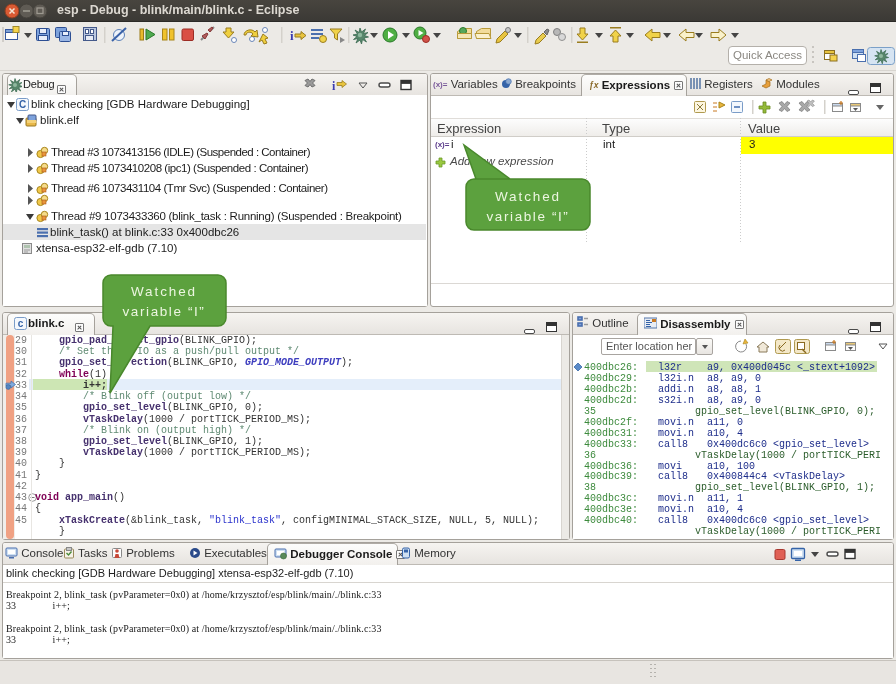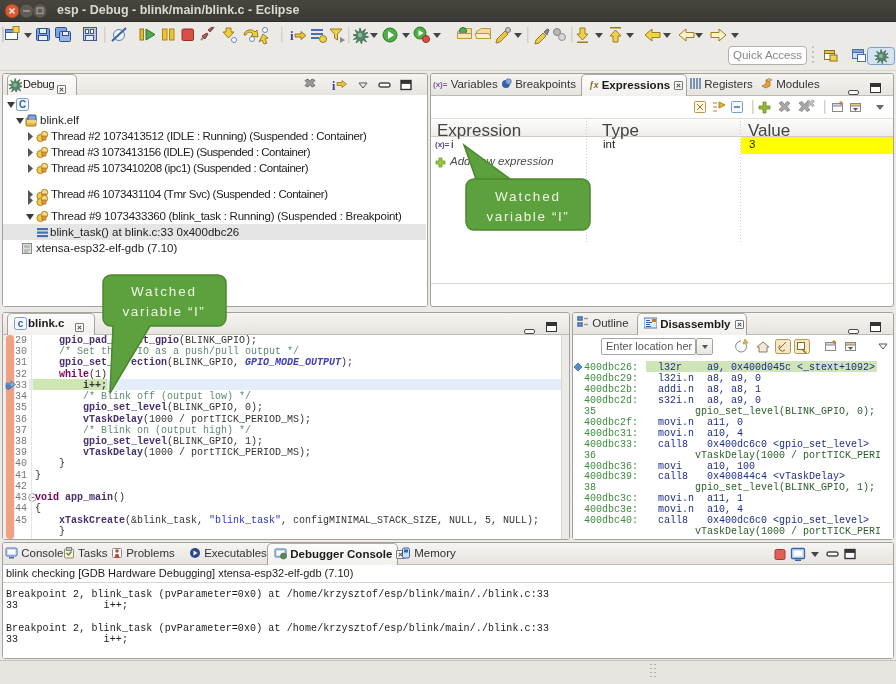--- a/index.html
+++ b/index.html
@@ -7,21 +7,21 @@
 .panel{position:absolute;background:#fff;border:1px solid #a5a19b;border-radius:3px}
 .tabbar{position:absolute;left:0;right:0;top:0;height:22px;background:linear-gradient(#f6f4f1,#e7e4e0);border-bottom:1px solid #bebab4;border-radius:2px 2px 0 0}
 .tab{position:absolute;top:0;height:22px;line-height:21px;font-size:11.5px;color:#333;white-space:nowrap}
 .tab.sel{background:linear-gradient(#fdfdfc,#f2f0ed);border:1px solid #a5a19b;border-top:1px solid #b0aca6;border-bottom:none;border-radius:5px 5px 0 0;font-weight:bold;color:#1a1a1a;top:0;height:22px}
 .cl{display:inline-block;width:9px;height:9px;border:1px solid #777;border-radius:1px;position:relative;vertical-align:-1px;margin-left:4px;background:#fcfcfc}
 .cl:before{content:"";position:absolute;left:1px;top:3px;width:5px;height:1.4px;background:#555;transform:rotate(45deg)}
 .cl:after{content:"";position:absolute;left:1px;top:3px;width:5px;height:1.4px;background:#555;transform:rotate(-45deg)}
 .min{display:inline-block;width:11px;height:5px;border:1.5px solid #4a4a4a;border-radius:2px;background:#fff}
 .max{display:inline-block;width:11px;height:10px;border:1.5px solid #333;background:#fff;border-top-width:4px}
 .tri{width:0;height:0;border-left:4px solid transparent;border-right:4px solid transparent;border-top:5px solid #444}
-.mono{font-family:Liberation Mono, monospace;white-space:pre}
+.mono{font-family:Liberation Serif, serif;white-space:pre}
 .trow{position:absolute;left:0;right:1px;height:16px;line-height:16px;font-size:11.5px;color:#1c1c1c;white-space:nowrap}
 .drow{position:absolute;height:11px;line-height:11px;font-size:10px;font-family:"Liberation Mono",monospace;white-space:pre}
 .kw{color:#7f0055;font-weight:bold}
 .fn{color:#46316e;font-weight:bold}
 .cm{color:#5f8a72}
 .str{color:#2a32cc}
 .en{color:#3f3fbf;font-style:italic;font-weight:bold}
 .dgreen{color:#3c8a3c}
 .dnavy{color:#1c2c8a}
 .dsrc{color:#2a5c2a}
@@ -199,43 +199,33 @@
  </div>
  <div id="debugtree" class="a" style="left:0;top:21px;right:0;bottom:0;background:#fff;overflow:hidden">
   <div class="trow" style="top:1px">
    <svg class="a" style="left:4px;top:5px" width="8" height="8">
           <path d="M0 1 l8 0 -4 6 z" fill="#3a3a3a"></path>
         </svg>
    <svg class="a" style="left:13px;top:2px" width="13" height="13" viewBox="0 0 13 13">
           <rect x=".5" y=".5" width="12" height="12" rx="2" fill="#f4f8fd" stroke="#7a9cc8"></rect>
           <text x="6.5" y="10" text-anchor="middle" font-size="10" font-weight="bold" fill="#3563a8" font-family="Liberation Sans">C</text>
         </svg>
+   <span class="a" style="left:28px">blink checking [GDB Hardware Debugging]</span>
   </div>
   <div class="trow" style="top:17px">
    <svg class="a" style="left:13px;top:5px" width="8" height="8">
           <path d="M0 1 l8 0 -4 6 z" fill="#3a3a3a"></path>
         </svg>
    <svg class="a" style="left:22px;top:2px" width="13" height="13" viewBox="0 0 13 13">
           <rect x="1" y="4" width="10" height="8" rx="1" fill="#e8b84a" stroke="#9a7820"></rect>
           <rect x="3" y="1" width="8" height="6" rx="1" fill="#7da2dc" stroke="#44598a"></rect>
           <rect x="2" y="6" width="9" height="3" fill="#f4d27a"></rect>
         </svg>
    <span class="a" style="left:37px">blink.elf</span>
   </div>
-  <div class="trow" style="top:33px">
-        <svg class="a" style="left:24px;top:4px" width="6" height="9">
-          <path d="M1 0 l5 4.5 -5 4.5 z" fill="#555"></path>
-        </svg>
-        <svg class="a" style="left:33px;top:2px" width="13" height="13" viewBox="0 0 13 13">
-          <circle cx="4.5" cy="8" r="3.6" fill="#f0c84a" stroke="#a8851a"></circle>
-          <circle cx="8.5" cy="4.5" r="3.2" fill="#f6dc8a" stroke="#a8851a"></circle>
-          <rect x="6" y="6" width="4" height="4" fill="#e8963c" stroke="#a8581a" stroke-width=".6"></rect>
-        </svg>
-        <span class="a" style="left:48px;letter-spacing:-.35px">Thread #2 1073413512 (IDLE : Running) (Suspended : Container)</span>
-      </div>
   <div class="trow" style="top:49px">
         <svg class="a" style="left:24px;top:4px" width="6" height="9">
           <path d="M1 0 l5 4.5 -5 4.5 z" fill="#555"></path>
         </svg>
         <svg class="a" style="left:33px;top:2px" width="13" height="13" viewBox="0 0 13 13">
           <circle cx="4.5" cy="8" r="3.6" fill="#f0c84a" stroke="#a8851a"></circle>
           <circle cx="8.5" cy="4.5" r="3.2" fill="#f6dc8a" stroke="#a8851a"></circle>
           <rect x="6" y="6" width="4" height="4" fill="#e8963c" stroke="#a8581a" stroke-width=".6"></rect>
         </svg>
         <span class="a" style="left:48px;letter-spacing:-.5px">Thread #3 1073413156 (IDLE) (Suspended : Container)</span>
@@ -244,21 +234,21 @@
         <svg class="a" style="left:24px;top:4px" width="6" height="9">
           <path d="M1 0 l5 4.5 -5 4.5 z" fill="#555"></path>
         </svg>
         <svg class="a" style="left:33px;top:2px" width="13" height="13" viewBox="0 0 13 13">
           <circle cx="4.5" cy="8" r="3.6" fill="#f0c84a" stroke="#a8851a"></circle>
           <circle cx="8.5" cy="4.5" r="3.2" fill="#f6dc8a" stroke="#a8851a"></circle>
           <rect x="6" y="6" width="4" height="4" fill="#e8963c" stroke="#a8581a" stroke-width=".6"></rect>
         </svg>
         <span class="a" style="left:48px;letter-spacing:-.45px">Thread #5 1073410208 (ipc1) (Suspended : Container)</span>
       </div>
-  <div class="trow" style="top:91px">
+  <div class="trow" style="top:85px">
         <svg class="a" style="left:24px;top:4px" width="6" height="9">
           <path d="M1 0 l5 4.5 -5 4.5 z" fill="#555"></path>
         </svg>
         <svg class="a" style="left:33px;top:2px" width="13" height="13" viewBox="0 0 13 13">
           <circle cx="4.5" cy="8" r="3.6" fill="#f0c84a" stroke="#a8851a"></circle>
           <circle cx="8.5" cy="4.5" r="3.2" fill="#f6dc8a" stroke="#a8851a"></circle>
           <rect x="6" y="6" width="4" height="4" fill="#e8963c" stroke="#a8581a" stroke-width=".6"></rect>
         </svg>
         <span class="a" style="left:48px;letter-spacing:-.45px">Thread #6 1073431104 (Tmr Svc) (Suspended : Container)</span>
       </div>
@@ -348,21 +338,21 @@
           <rect x="146.5" y="4.5" width="10" height="2.5" fill="#c8d8ec" stroke="#8a8a8a"></rect>
           <path d="M153 2 l4 0 m-2 -2 l0 4" stroke="#c87820" stroke-width="1.2" transform="translate(0,2)"></path>
     <rect x="164.5" y="4.5" width="10" height="8" fill="#fdfdfd" stroke="#8a8a8a"></rect>
           <rect x="164.5" y="4.5" width="10" height="2.5" fill="#e8c878" stroke="#8a8a8a"></rect>
           <path d="M167 9 l5 0 -2.5 3 z" fill="#555"></path>
     <path d="M190 6 l8 0 -4 5 z" fill="#666"></path>
    </g>
   </svg>
  </div>
  <div id="exprtable" class="a" style="left:0;top:44px;right:0;bottom:0;overflow:hidden">
-  <div class="a" style="left:0;right:0;top:0;height:19px;background:linear-gradient(#fdfdfd,#efedea);border-top:1px solid #e0ddd9;border-bottom:1px solid #d0cdc8;font-size:17px;color:#444">
+  <div class="a" style="left:0;right:0;top:0;height:19px;background:linear-gradient(#fdfdfd,#efedea);border-top:1px solid #e0ddd9;border-bottom:1px solid #d0cdc8;font-size:13px;color:#444">
    <span class="a" style="left:6px;top:2px">Expression</span>
    <span class="a" style="left:171px;top:2px">Type</span>
    <span class="a" style="left:317px;top:2px">Value</span>
   </div>
   <div class="a" style="left:155px;top:0;width:1px;height:126px;background:repeating-linear-gradient(#ccc 0 1px,transparent 1px 3px)"></div>
   <div class="a" style="left:309px;top:0;width:1px;height:126px;background:repeating-linear-gradient(#ccc 0 1px,transparent 1px 3px)"></div>
   <div class="a" style="left:0;top:19px;right:0;height:17px;font-size:11.5px;color:#1c1c1c">
    <span class="a" style="left:4px;top:3px;color:#5a3a8a;font-size:8px;font-weight:bold">(x)=</span>
    <span class="a" style="left:20px;top:1px">i</span>
    <span class="a" style="left:172px;top:1px">int</span>

